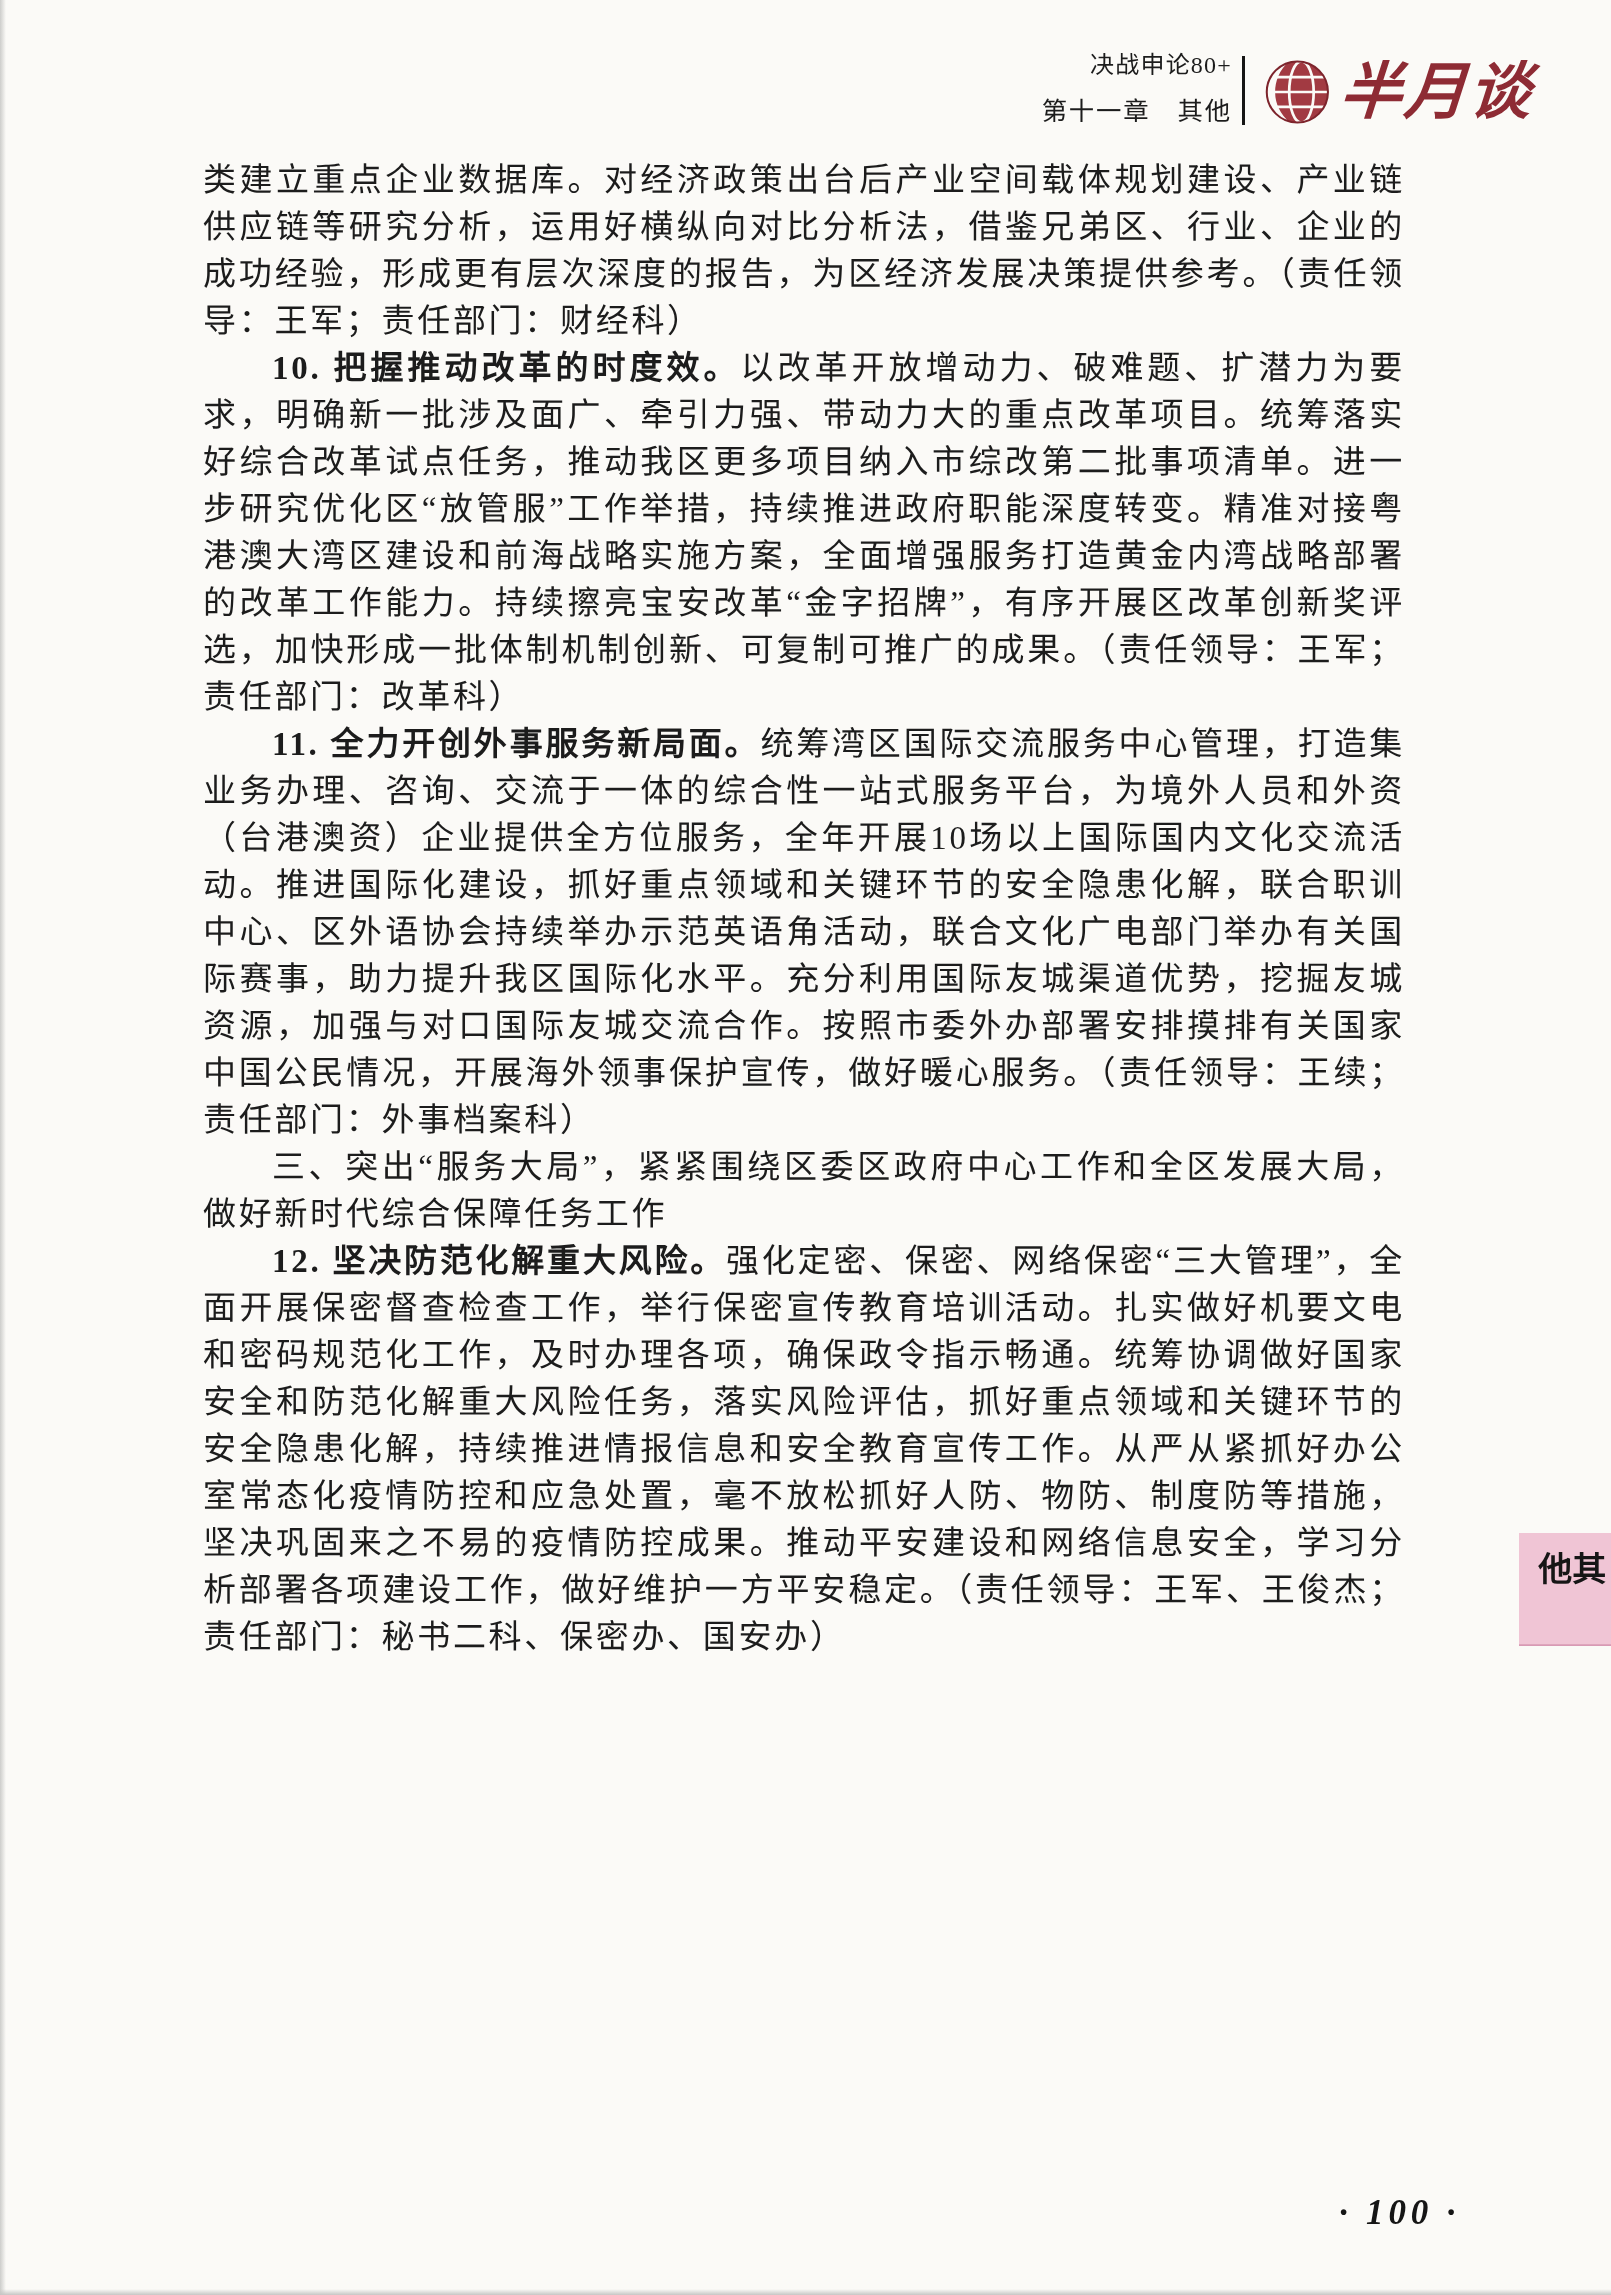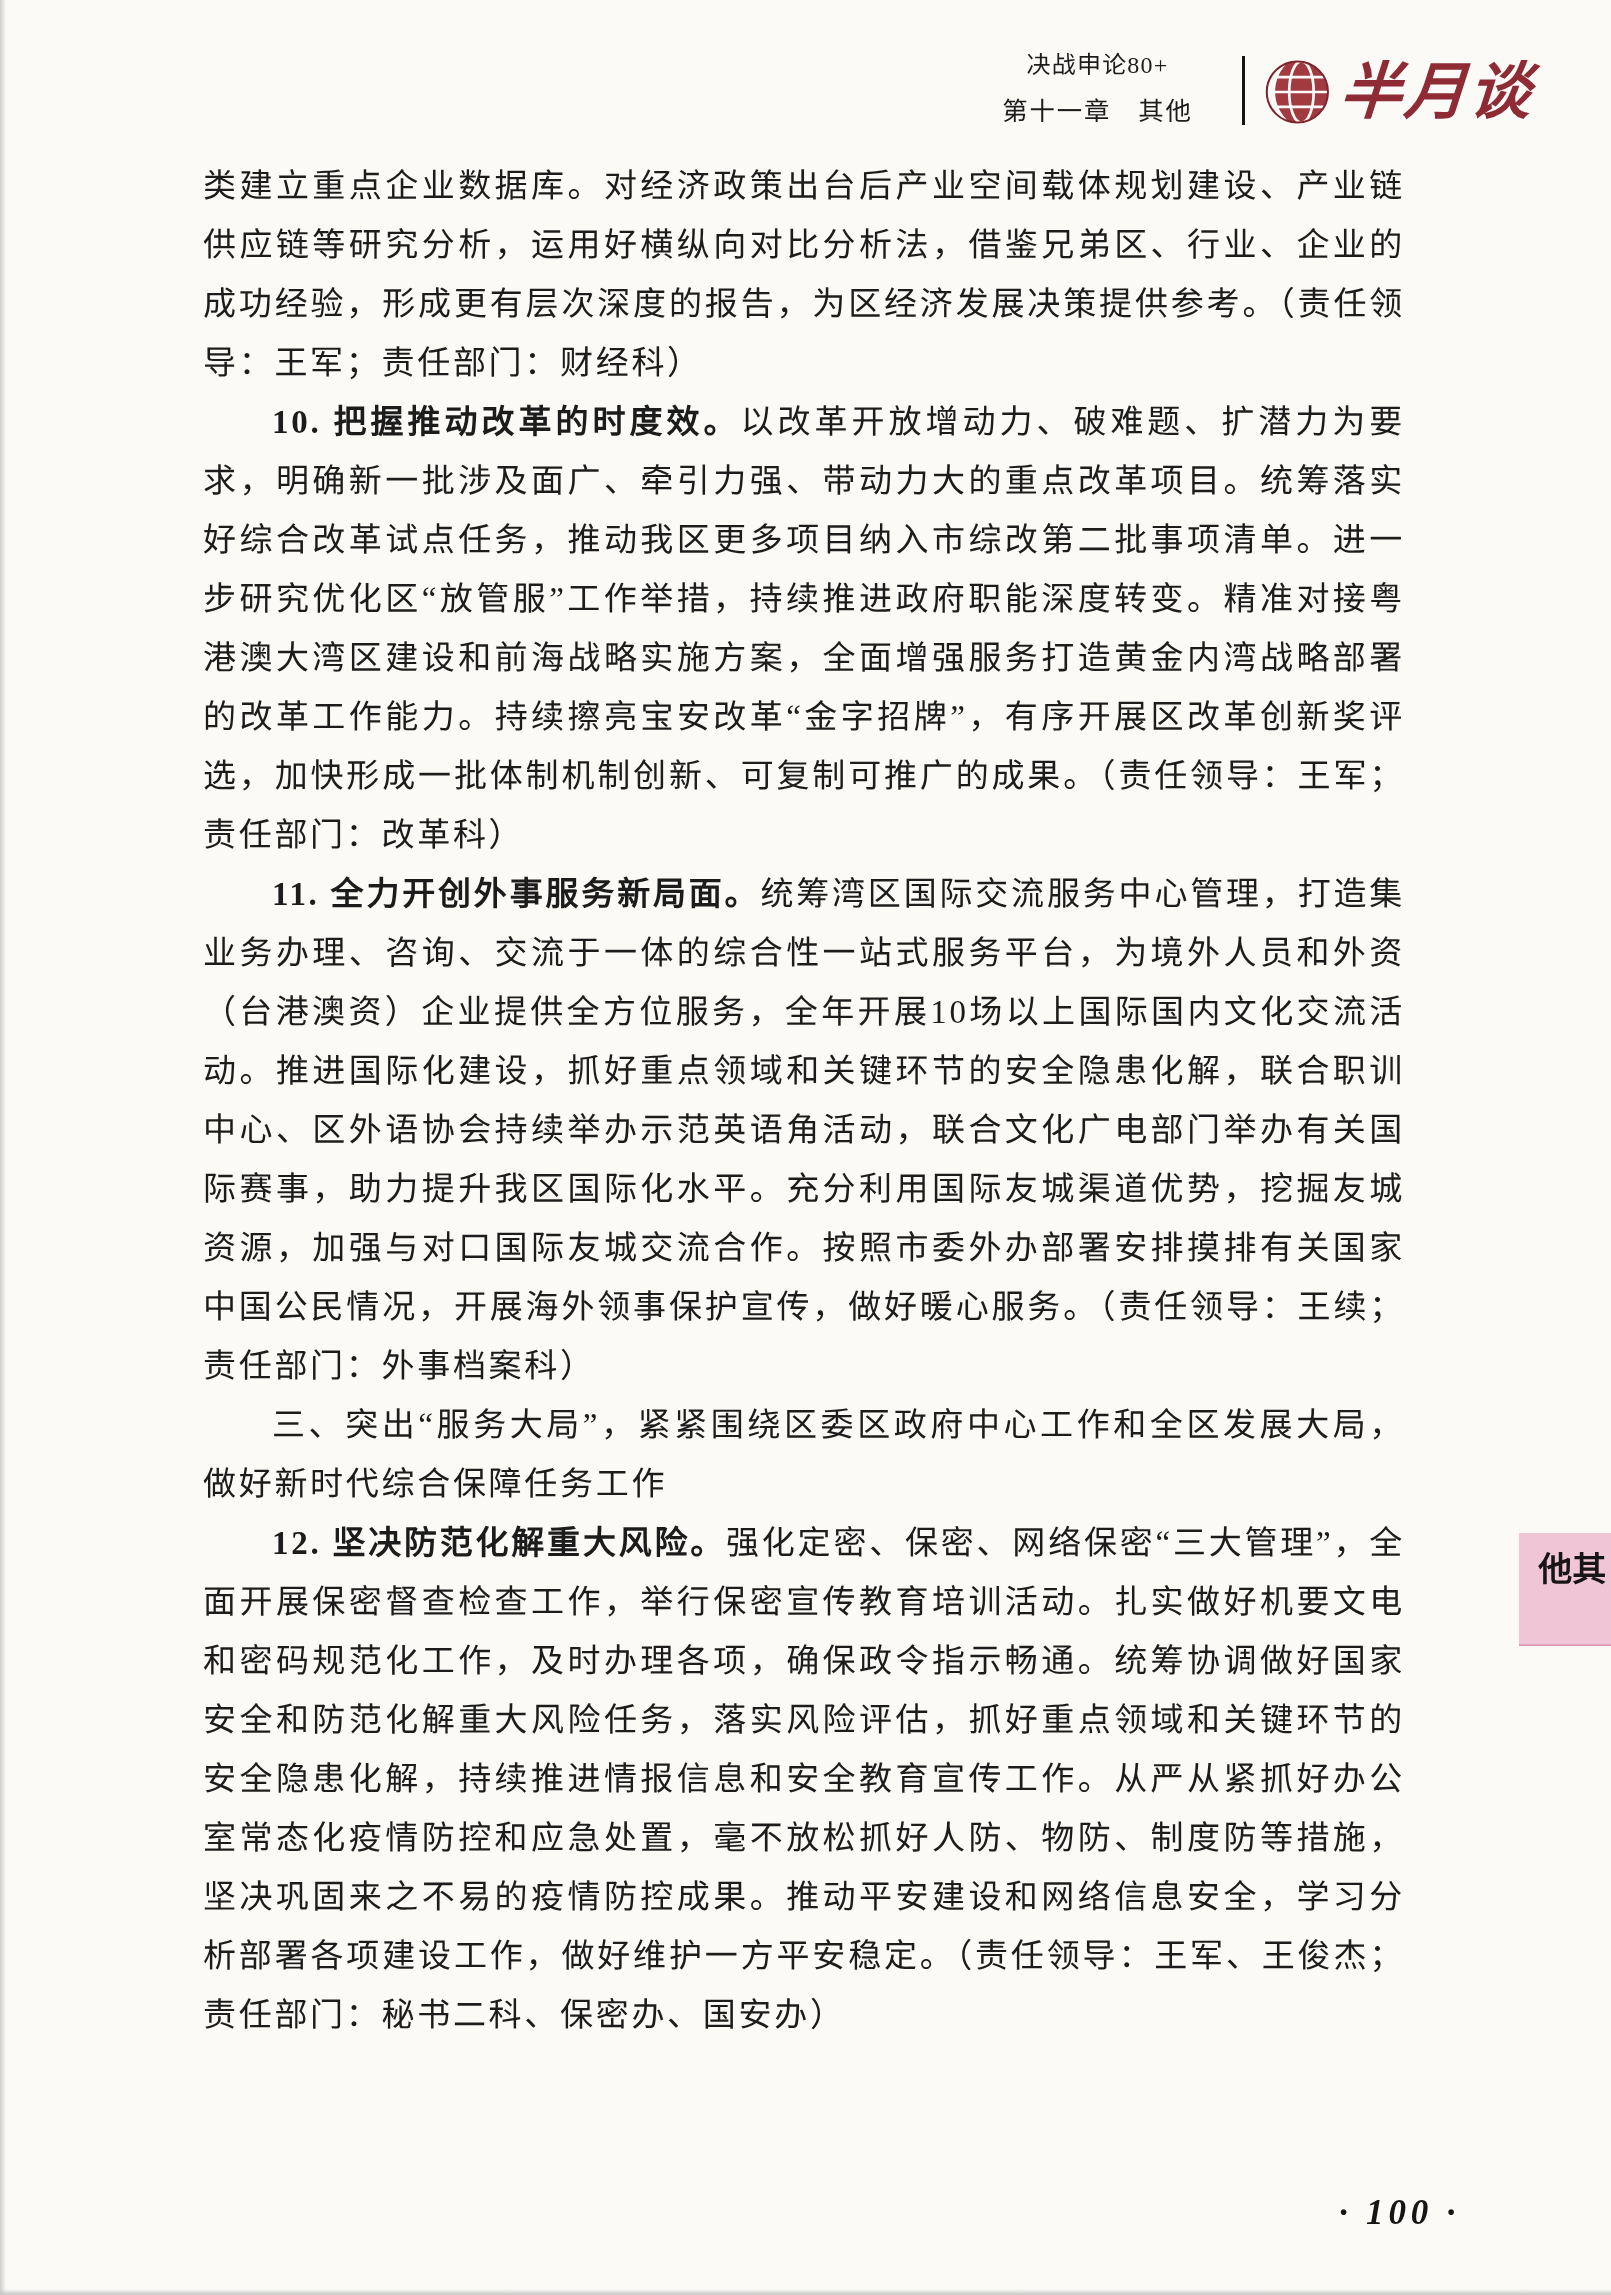--- a/index.html
+++ b/index.html
@@ -9,42 +9,42 @@
     font-family:"Liberation Serif", serif;
   }
   
   .scan-edge-left{position:absolute;left:0;top:0;width:6px;height:100%;
     background:linear-gradient(to right,#cdcdcb,rgba(205,205,203,0));}
   .scan-edge-bottom{position:absolute;left:0;bottom:0;width:100%;height:6px;
     background:linear-gradient(to top,#c6c6c4,rgba(198,198,196,0));}
 
   
   .header-titles{
-    position:absolute;top:53px;left:993px;width:209px;
-    text-align:center;line-height:1;
+    position:absolute;top:53px;left:1023px;width:209px;
+    text-align:right;line-height:1;
   }
   .series-title{font-size:24px;letter-spacing:1.2px;white-space:nowrap;}
   .chapter-title{font-size:25.4px;letter-spacing:1.8px;margin-top:22px;white-space:nowrap;}
   .header-divider{
     position:absolute;left:1242px;top:56px;width:3px;height:69px;background:#151515;
   }
   .logo{position:absolute;left:1262px;top:58px;display:flex;align-items:center;}
   .globe{width:68px;height:68px;display:block;}
   .logo-text{
     font-size:62px;font-weight:700;font-style:italic;line-height:1;
     color:#8e2b34;margin-left:9.7px;letter-spacing:2.4px;
     transform:skewX(-4deg);
     font-family:"Liberation Sans", sans-serif;
     white-space:nowrap;
   }
 
   
   .content{
     position:absolute;left:203px;top:157px;width:1202px;
-    font-size:33px;line-height:59px;letter-spacing:2.7px;
+    font-size:33px;line-height:47px;letter-spacing:2.7px;
     text-align:justify;text-justify:inter-ideograph;
   }
   .content p{margin:0;}
   .content p.indented{text-indent:69px;}
   .lead{font-weight:700;}
   .section-heading .lead{font-weight:400;}
 
   
   .chapter-tab{
     position:absolute;right:0;top:1533px;width:92px;height:113px;

